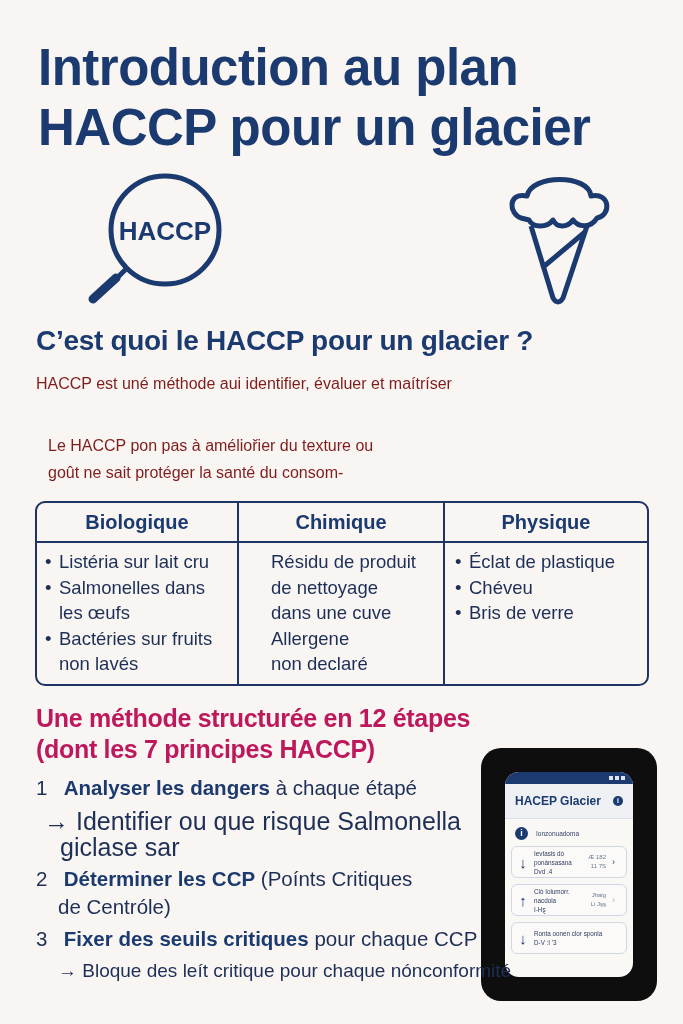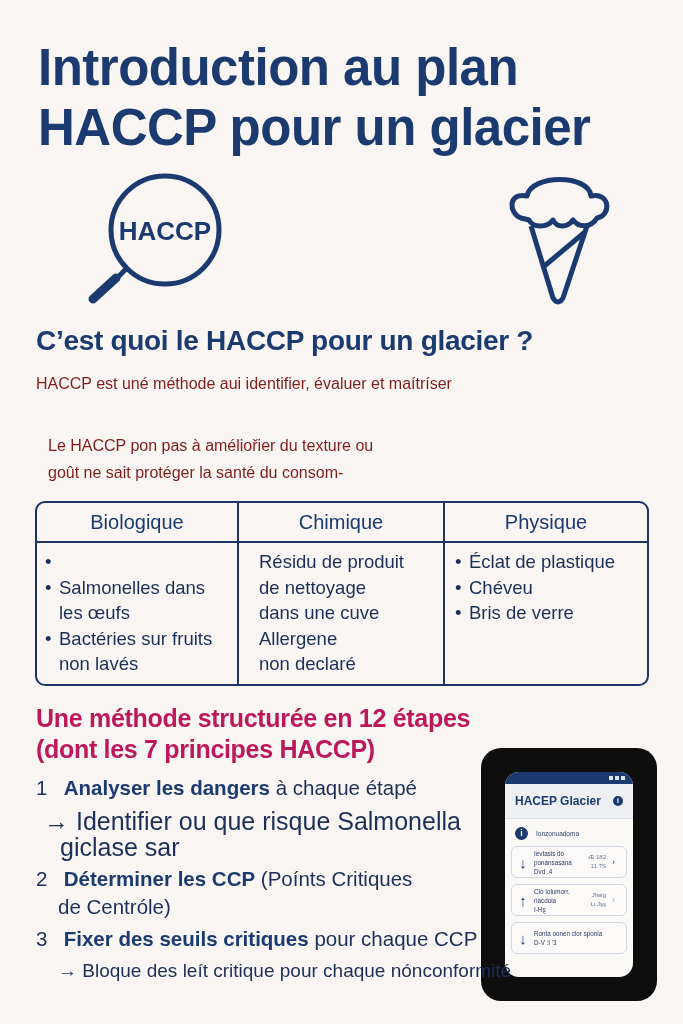--- a/index.html
+++ b/index.html
@@ -33,26 +33,26 @@
     .table {
       position: absolute; left: 35px; top: 501px; width: 614px; height: 185px;
       border: 2px solid #1d3465; border-radius: 10px; display: flex; overflow: hidden;
     }
     .col { display: flex; flex-direction: column; border-right: 2px solid #1d3465; }
     .col:last-child { border-right: none; }
     .c1 { width: 202px; } .c2 { width: 206px; } .c3 { flex: 1; }
     .col-head {
       height: 40px; border-bottom: 2px solid #1d3465;
       display: flex; align-items: center; justify-content: center;
-      font-size: 20px; font-weight: normal; color: #1b3a70;
+      font-size: 20px; font-weight: bold; color: #1b3a70;
     }
     .col-body { padding: 6px 6px 0 8px; font-size: 18.5px; line-height: 25.5px; color: #1d2f57; }
     .col-body .item { display: flex; }
     .col-body .bullet { width: 14px; flex: none; }
-    .c2 .col-body { padding-left: 20px; }
+    .c2 .col-body { padding-left: 32px; }
     .c3 .col-body { padding-left: 10px; }
 
     .h3 {
       position: absolute; left: 36px; top: 703px;
       font-size: 25px; font-weight: bold; line-height: 31px; color: #be185d; letter-spacing: -0.3px;
     }
     .h3 span { display: block; }
     .step { position: absolute; left: 36px; font-size: 20.5px; color: #1d2f57; line-height: 28px; }
     .step .num { display: inline-block; width: 22px; }
     .step b { color: #1b3a70; }
@@ -120,20 +120,23 @@
   <span>Le HACCP pon pas à améliořier du texture ou</span>
   <span>goût ne sait protéger la santé du consom-</span>
 </p>
 
 <div class="table">
   <div class="col c1">
     <div class="col-head">Biologique</div>
     <div class="col-body">
       <div class="item">
         <span class="bullet">•</span>
+        <div>
+            <div>Listéria sur lait cru</div>
+          </div>
       </div>
       <div class="item">
         <span class="bullet">•</span>
         <div>
           <div>Salmonelles dans</div>
           <div>les œufs</div>
         </div>
       </div>
       <div class="item">
         <span class="bullet">•</span>

